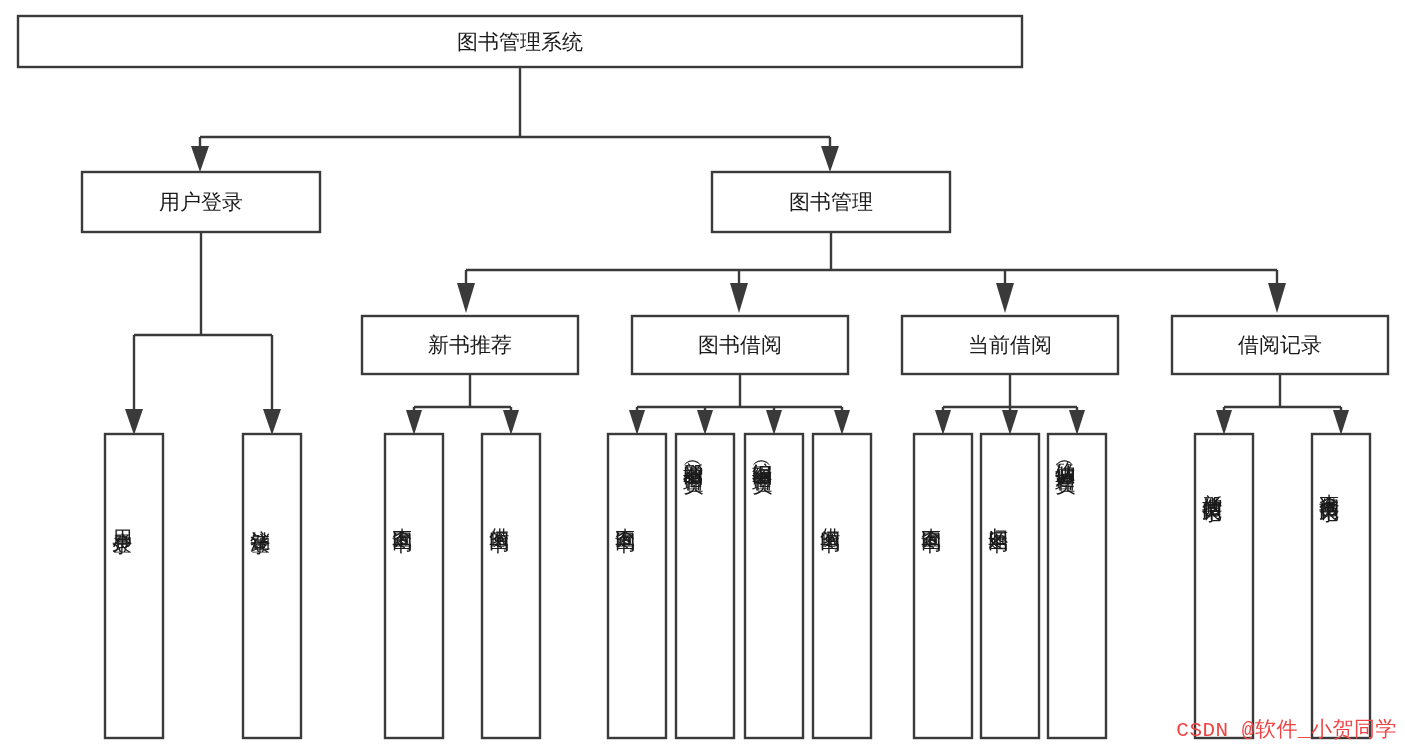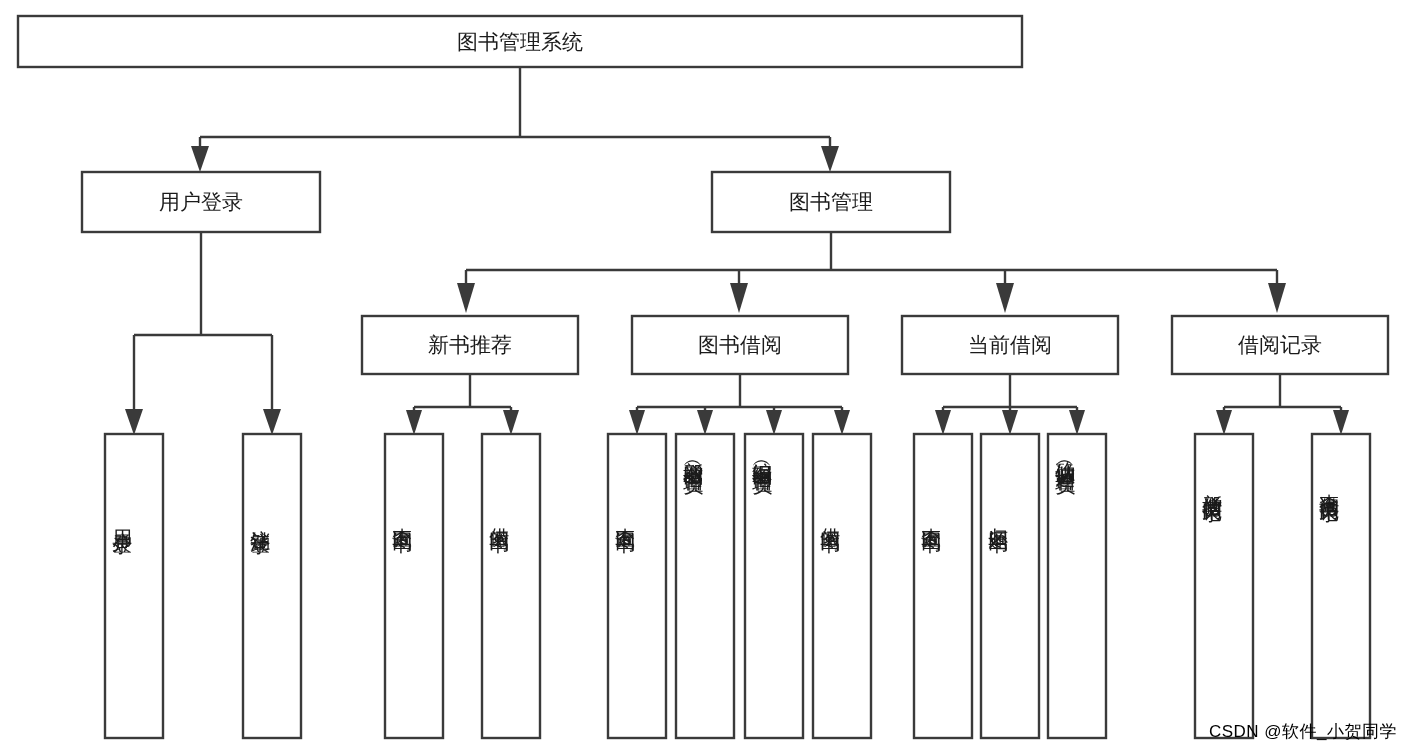--- a/index.html
+++ b/index.html
@@ -59,23 +59,23 @@
     color: #1b1b1b;
     letter-spacing: 2px;
     white-space: nowrap;
     pointer-events: none;
     text-align: start;
   }
   .watermark {
     position: absolute;
     right: 8px;
     bottom: 4px;
-    font-family: Liberation Sans, sans-serif;
-    font-size: 17px;
-    color: #000000;
+    font-family: Liberation Mono, monospace;
+    font-size: 21px;
+    color: #ef4444;
     letter-spacing: 0.5px;
     white-space: nowrap;
   }
 </style>
 </head>
 <body>
 
 <div id="diagram-root">
 
   <svg id="tree-svg" viewBox="0 0 1405 747">

